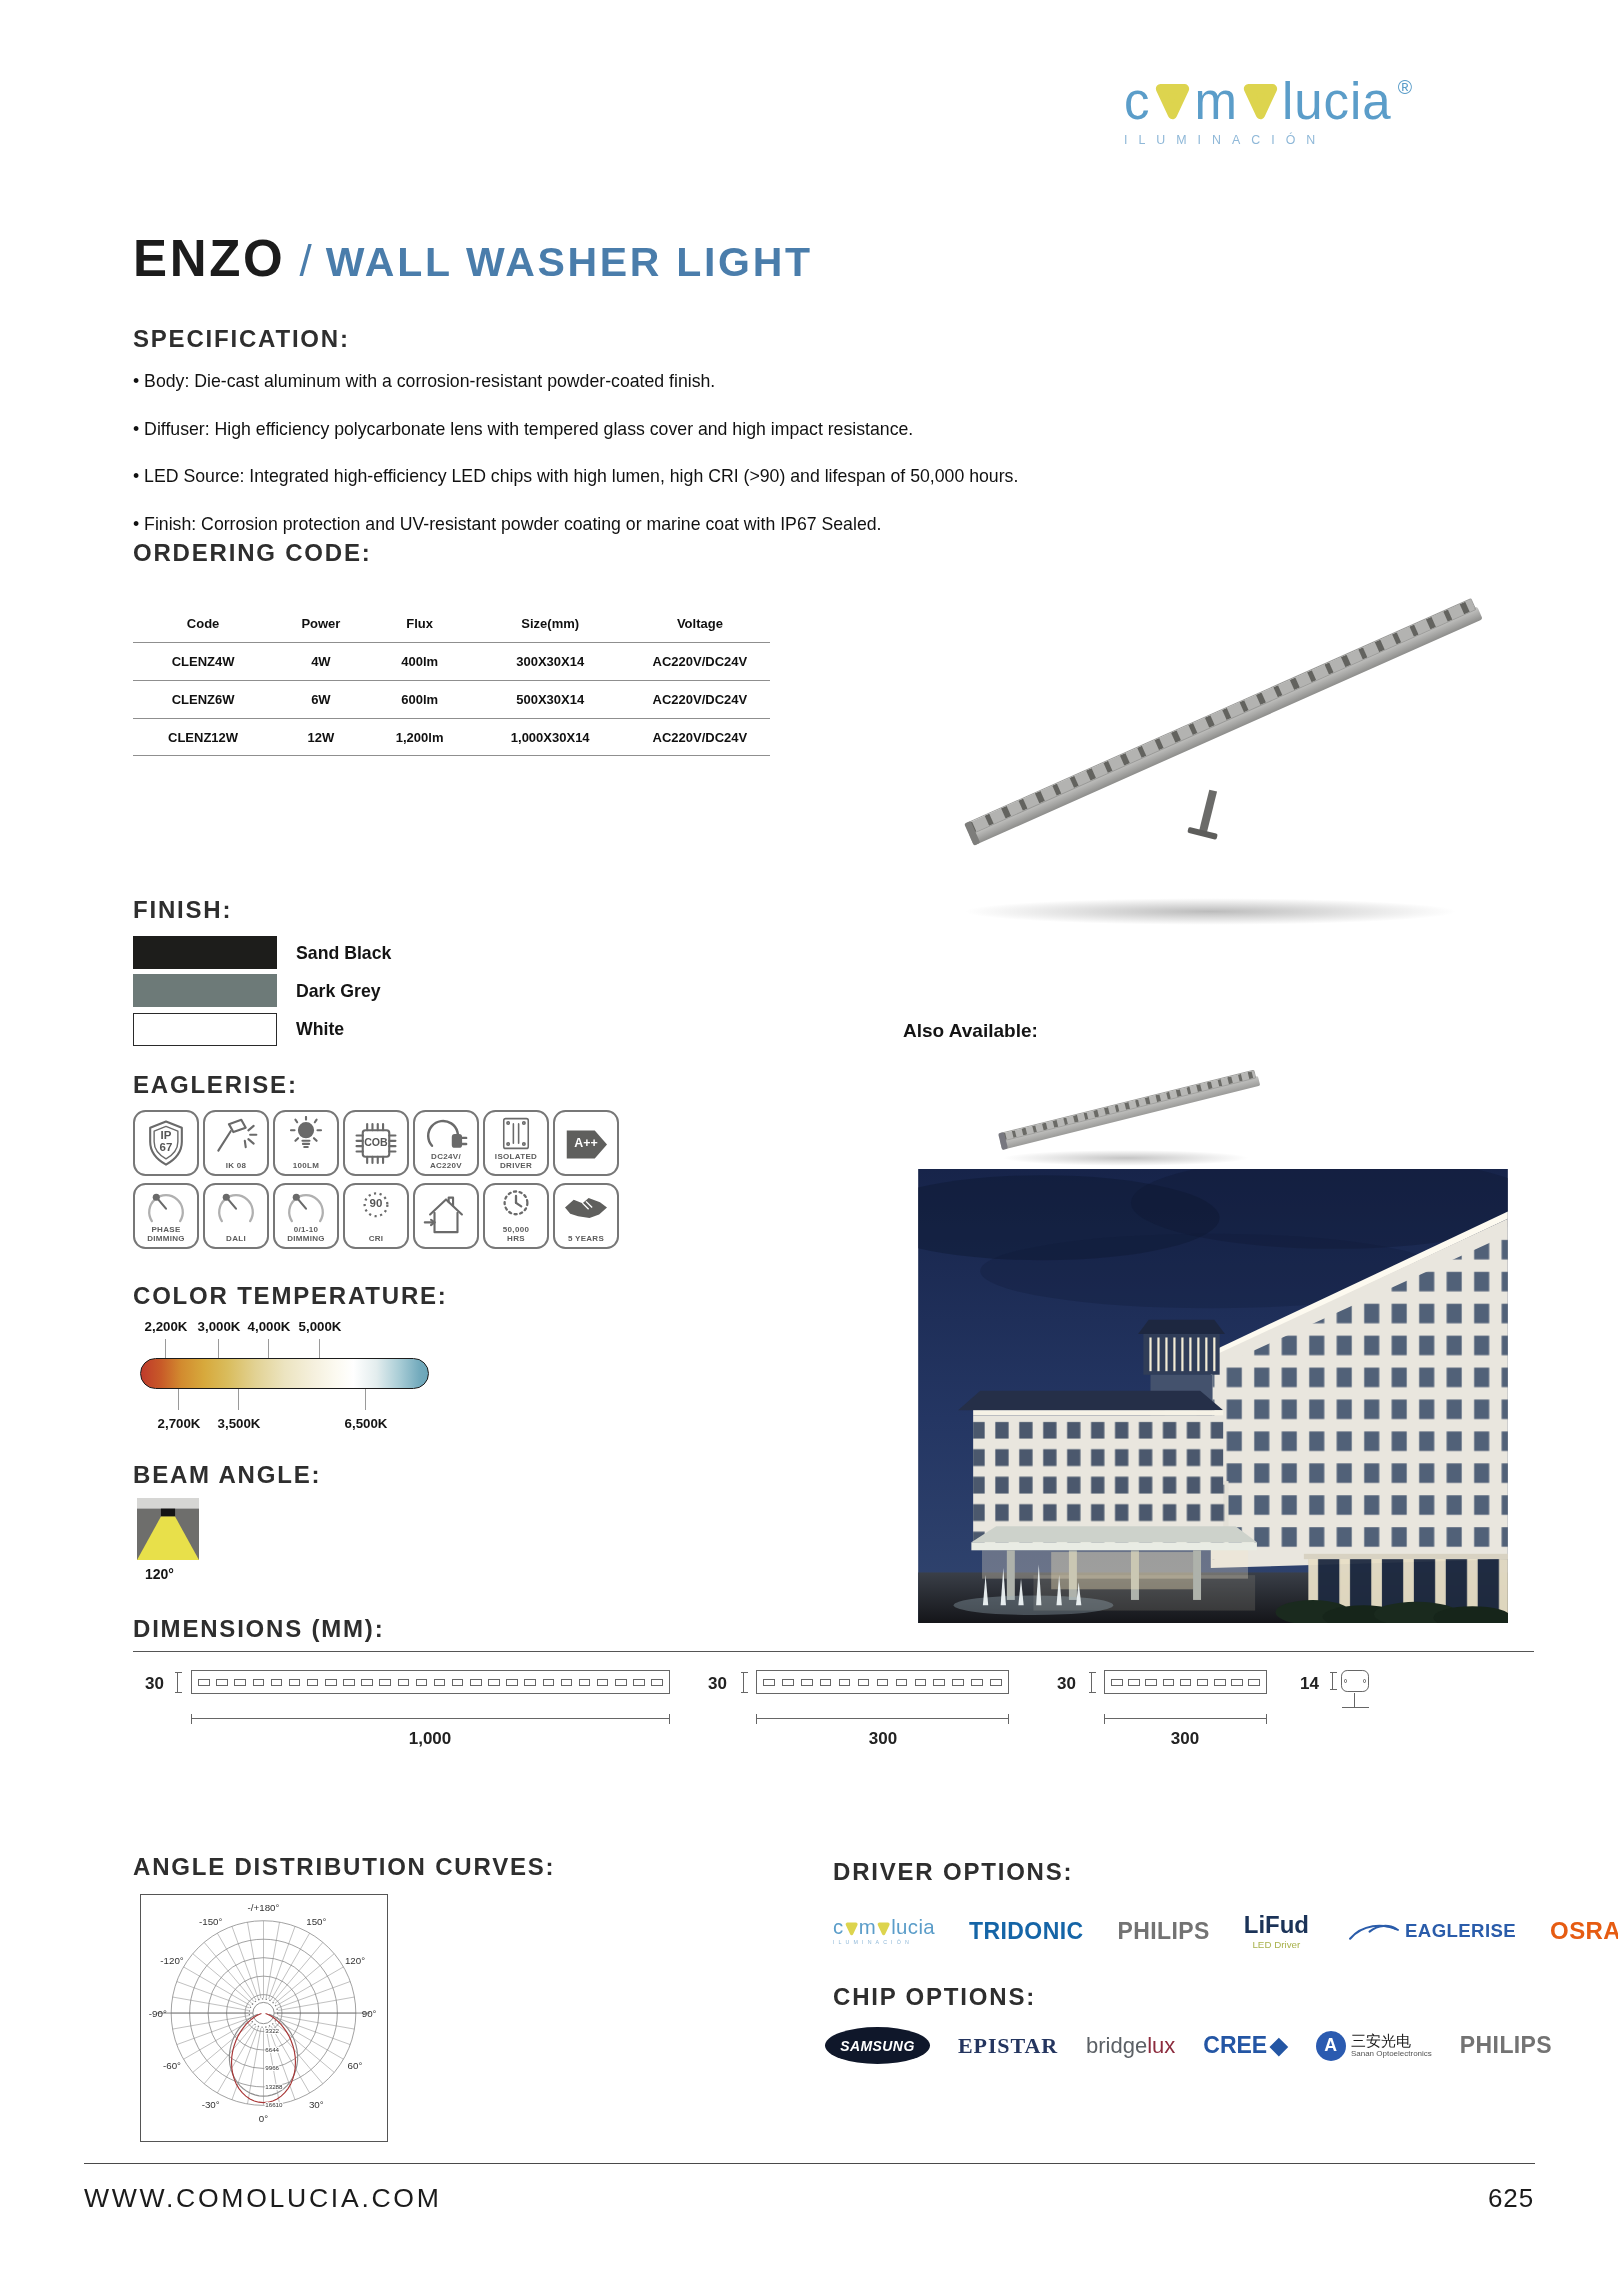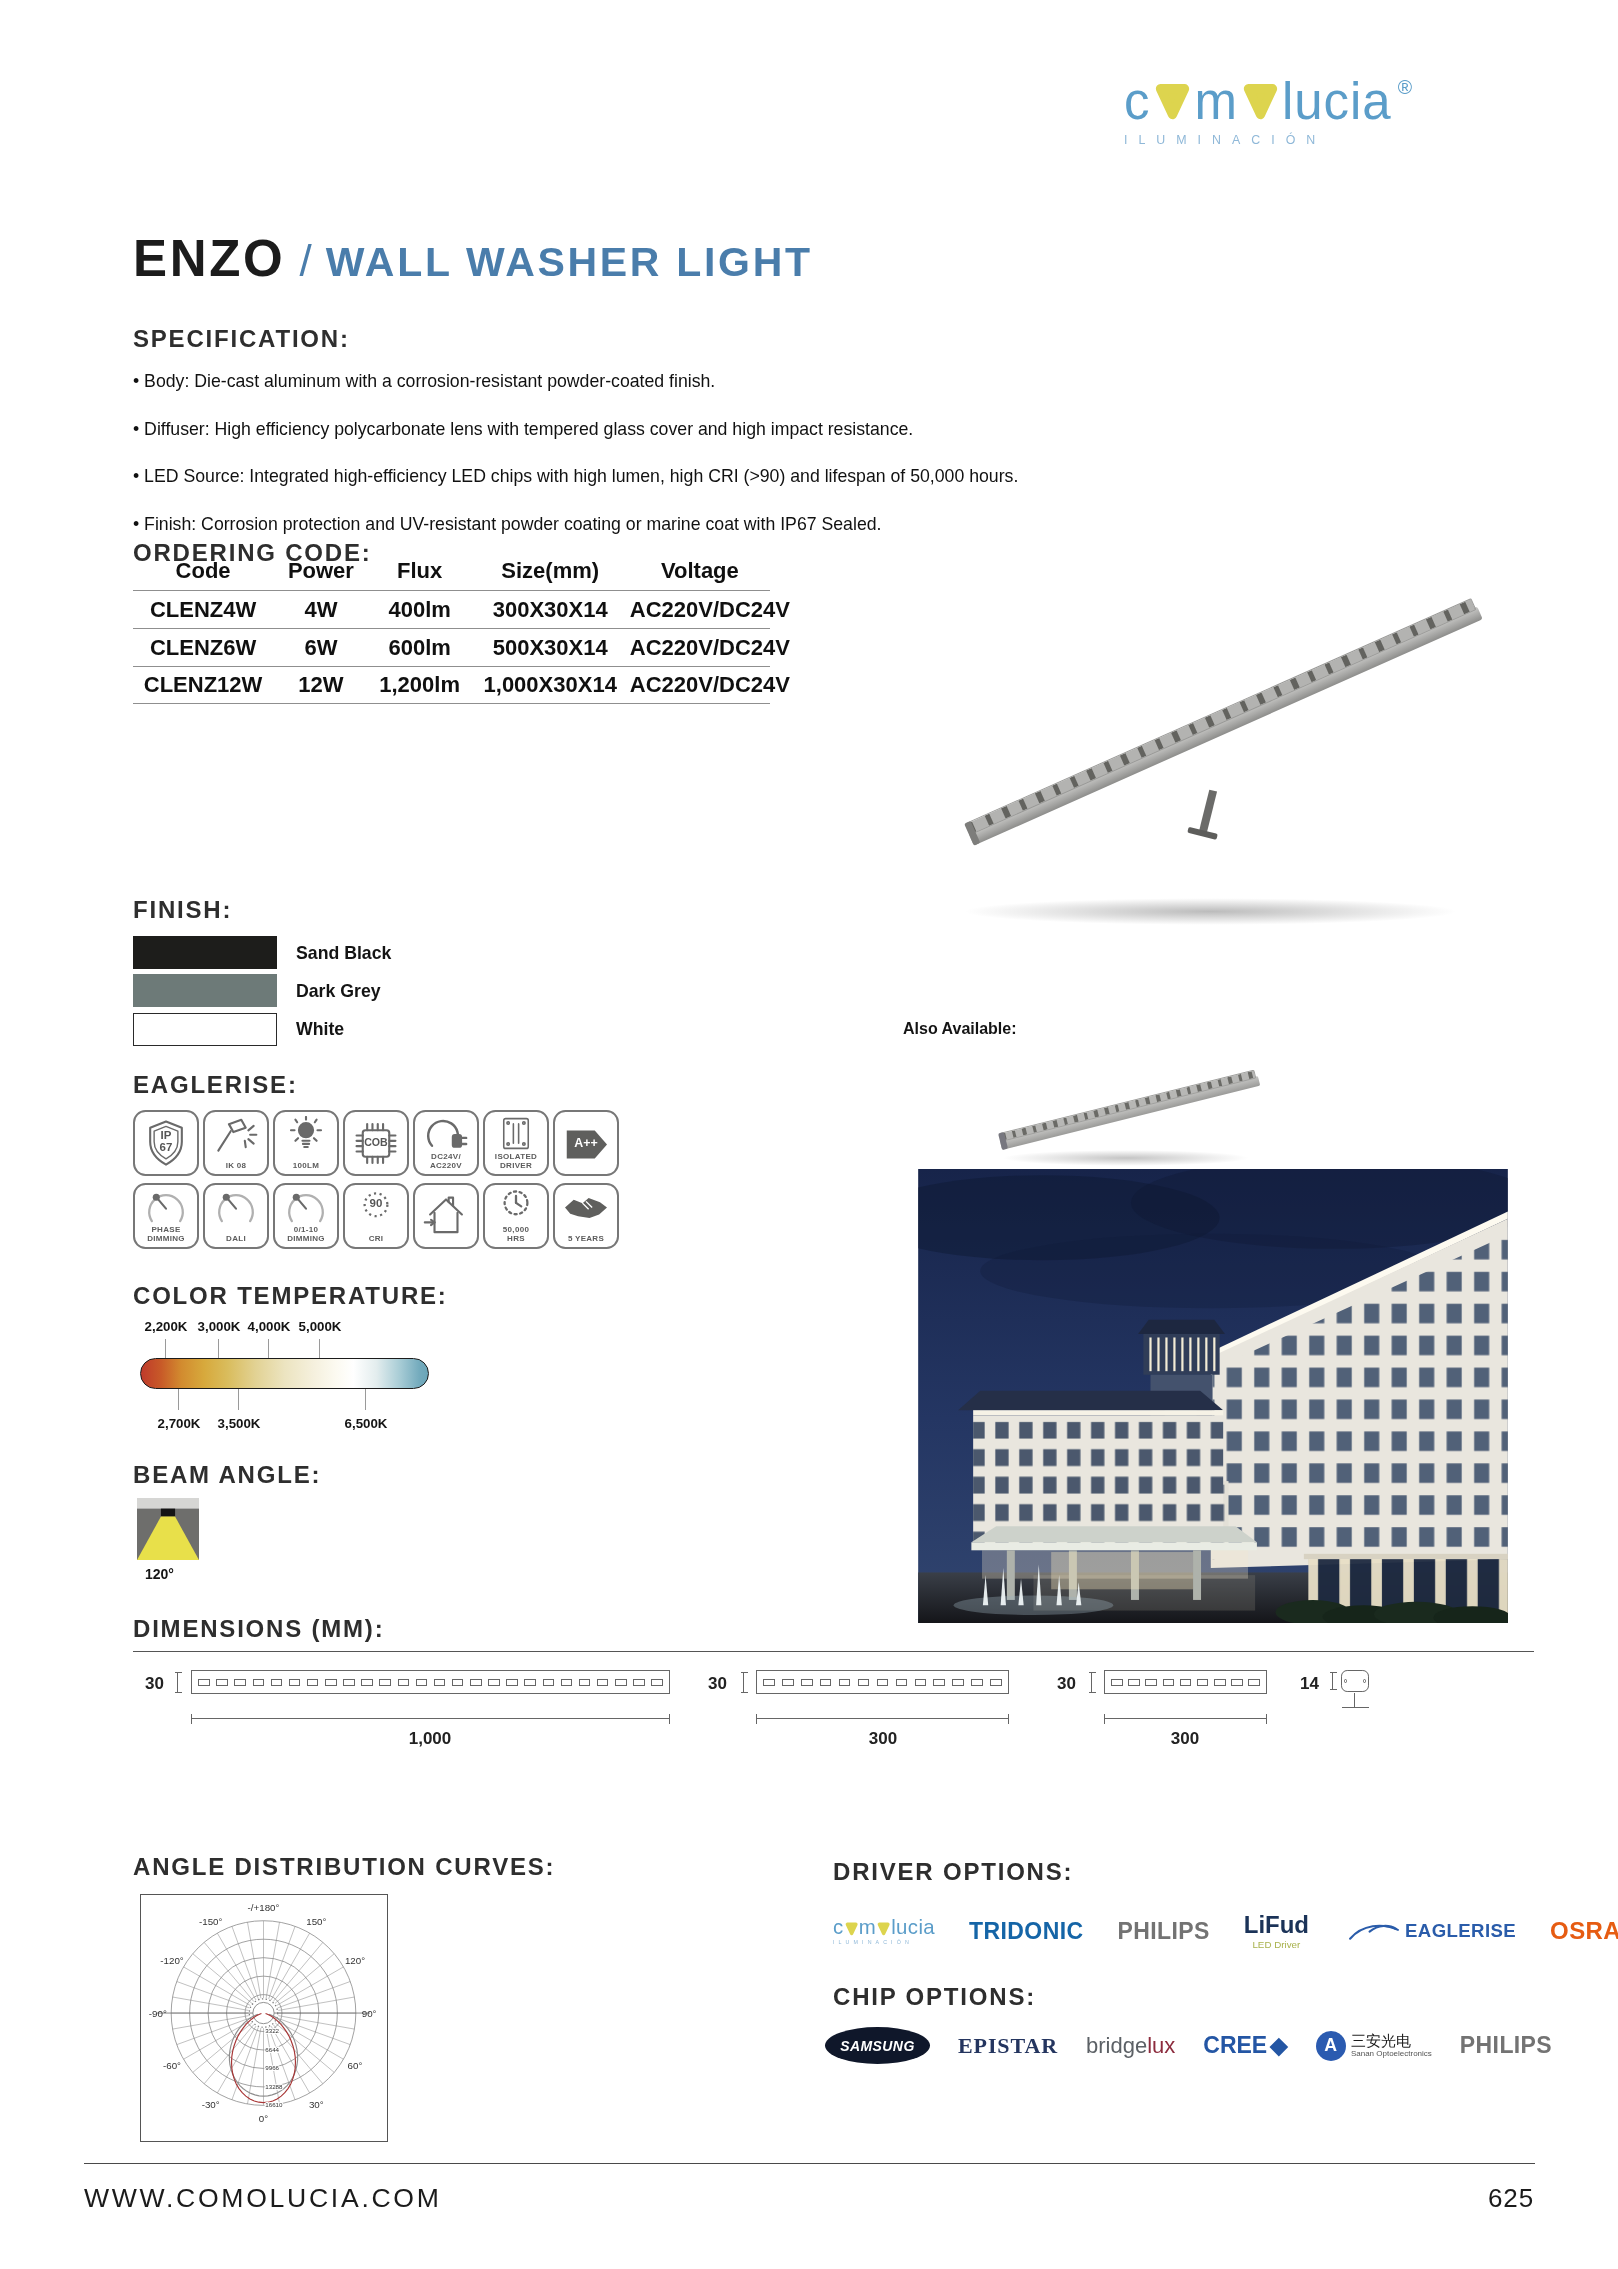--- a/index.html
+++ b/index.html
@@ -1,20 +1,20 @@
 <!DOCTYPE html>
 <html style="font-size:14px"><head>
 <meta charset="utf-8">
 <style>
 *{margin:0;padding:0;box-sizing:border-box}
 body{background:#fff;font-family:"Liberation Sans",sans-serif;color:#161616}
 .page{position:relative;width:1618px;height:2270px;background:#fff;overflow:hidden}
 .ab{position:absolute}
 .sec{font-weight:700;font-size:24px;letter-spacing:1.8px;color:#2e2e2e;white-space:nowrap}
-.txt{font-size:16px;color:#141414}
+.txt{font-size:19px;color:#141414}
 .b{font-weight:700}
 
 
 .logo{left:1124px;top:78px}
 .logo-row{display:flex;align-items:flex-end;gap:2.7px}
 .logo-letters{font-size:51px;font-weight:400;color:#5b9dc9;letter-spacing:0.9px;line-height:0.95}
 .logo-reg{font-size:19.5px;color:#5b9dc9;margin-left:3.5px;transform:translateY(-26.6px)}
 .logo-sub{margin-top:7px;font-size:12.4px;color:#8fb8d8;letter-spacing:11px;white-space:nowrap}
 .pick{width:37px;height:43px;margin:0 0.9px 1.8px 0.9px}
 
@@ -22,21 +22,21 @@
 .title-row{left:133px;top:229px;display:flex;align-items:baseline;gap:14px;white-space:nowrap}
 .title-name{font-size:51px;font-weight:700;letter-spacing:2.7px;color:#1c1c1c}
 .title-sep{font-size:44px;color:#4a7dab;font-weight:400}
 .title-type{font-size:41px;font-weight:600;letter-spacing:2.7px;color:#4a7dab}
 
 
 .bullet{position:absolute;left:133px;font-size:17.7px;color:#111;white-space:nowrap}
 .bullet::before{content:"• "}
 
 
-.otable{position:absolute;left:133px;top:552px;width:637px;font-size:22px;font-weight:700;color:#101010}
+.otable{position:absolute;left:133px;top:604px;width:637px;font-size:13px;font-weight:700;color:#101010}
 .orow{display:flex;height:38px;align-items:center;text-align:center}
 .orow.data{border-top:1.8px solid #8f8f8f}
 .orow.last{border-bottom:1.8px solid #8f8f8f}
 .oc0{width:22%}.oc1{width:15%}.oc2{width:16%}.oc3{width:25%}.oc4{width:22%}
 
 
 .hero{left:922px;top:559px;width:621px;height:372px}
 .hero-bar{position:absolute;left:25px;top:160px;width:557px;height:14px;transform:rotate(-24deg);transform-origin:center;background:linear-gradient(180deg,#c9c9c7 0%,#a9a9a7 55%,#8d8d8b 100%);border-radius:2.7px}
 .hero-bar::before{content:"";position:absolute;left:1.8px;right:1.8px;top:-9.8px;height:10.6px;background:repeating-linear-gradient(90deg,#63635f 0 5.3px,#b3b3b1 5.3px 18.6px);border:0.9px solid #9a9a98;border-radius:1.8px}
 .hero-bar::after{content:"";position:absolute;left:0;top:-9.8px;width:7px;height:24px;background:#7d7d7b;border-radius:1.8px}

